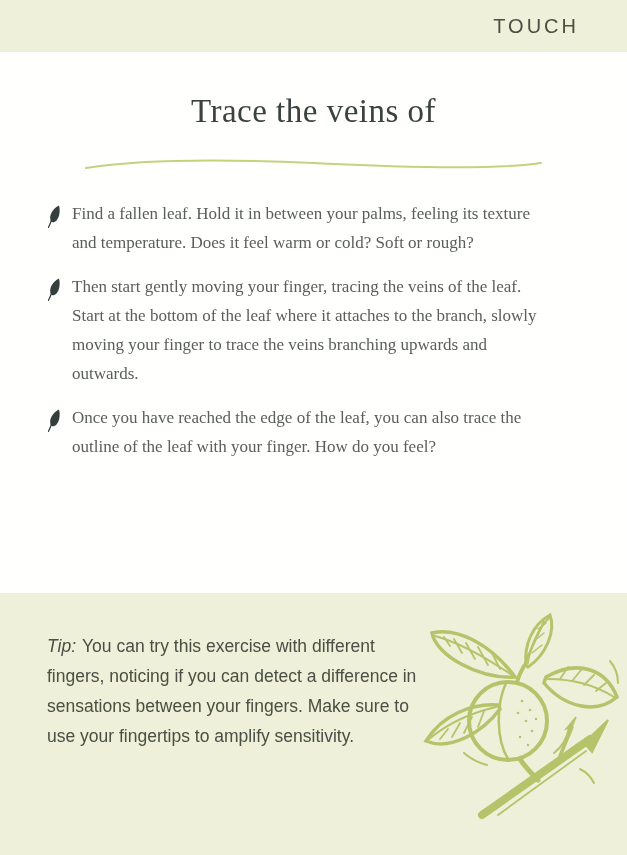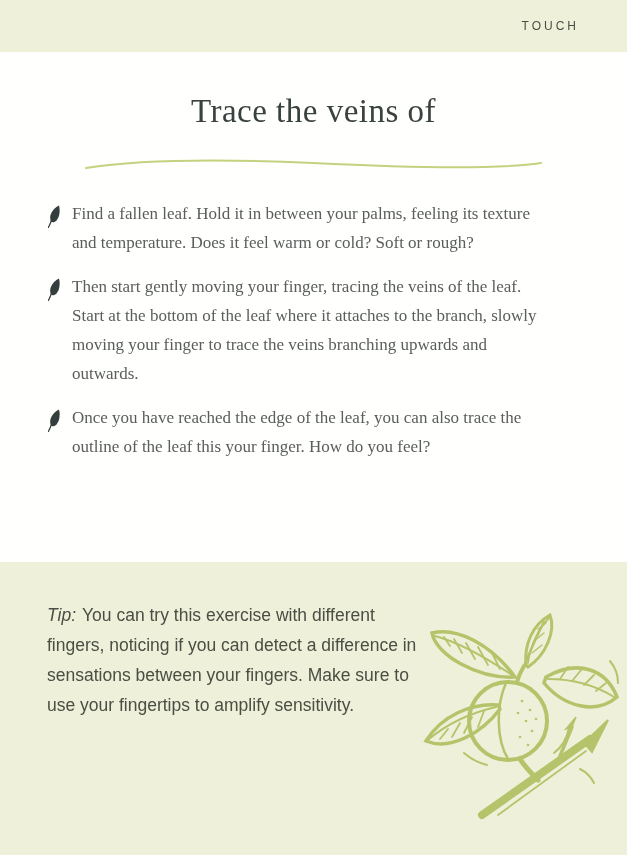--- a/index.html
+++ b/index.html
@@ -12,21 +12,21 @@
   }
   
   .top-bar{
     height:52px;
     background:#eef0d9;
     display:flex;align-items:center;justify-content:flex-end;
     padding-right:48px;box-sizing:border-box;
   }
   .category{
     font-family:"Liberation Sans", sans-serif;
-    font-size:12px;letter-spacing:3px;
+    font-size:20px;letter-spacing:3px;
     color:#4a4f43;
   }
   
   .title{
     margin-top:36px;
     text-align:center;
     font-size:33px;line-height:47px;
     font-weight:normal;letter-spacing:.5px;
     color:#3a4240;
   }
@@ -37,21 +37,21 @@
   }
   .step{
     display:flex;align-items:flex-start;
     margin-bottom:15px;
     font-size:17px;line-height:29px;
     color:#595e5c;
   }
   .leaf-bullet{flex:0 0 14px;margin:5px 10px 0 0;}
   
   .tip-band{
-    position:absolute;left:0;right:0;bottom:0;height:293px;
+    position:absolute;left:0;right:0;bottom:0;height:262px;
     background:#eef0d9;
   }
   .tip-text{
     position:absolute;left:47px;top:38px;width:378px;
     font-family:"Liberation Sans", sans-serif;
     font-size:17.5px;line-height:30px;
     color:#4a4e44;margin:0;
   }
   .tip-label{font-style:italic;margin-right:6px;}
   .illustration{
@@ -88,21 +88,21 @@
         <path d="M14,1 C5,6 1,14 3.5,21 C5,23 8.5,22.6 11,20 C15,15.5 16,7 14,1 Z" fill="#343e3c"></path>
         <path d="M4,21 C3,24.5 1.5,27 0.5,29" fill="none" stroke="#343e3c" stroke-width="1.6" stroke-linecap="round"></path>
       </svg>
       <span>Then start gently moving your finger, tracing the veins of the leaf. Start at the bottom of the leaf where it attaches to the branch, slowly moving your finger to trace the veins branching upwards and outwards.</span>
     </li>
     <li class="step">
       <svg class="leaf-bullet" width="14" height="25" viewBox="0 0 18 30">
         <path d="M14,1 C5,6 1,14 3.5,21 C5,23 8.5,22.6 11,20 C15,15.5 16,7 14,1 Z" fill="#343e3c"></path>
         <path d="M4,21 C3,24.5 1.5,27 0.5,29" fill="none" stroke="#343e3c" stroke-width="1.6" stroke-linecap="round"></path>
       </svg>
-      <span>Once you have reached the edge of the leaf, you can also trace the outline of the leaf this your finger. How do you feel?</span>
+      <span>Once you have reached the edge of the leaf, you can also trace the outline of the leaf with your finger. How do you feel?</span>
     </li>
   </ul>
 
   <section class="tip-band">
     <p class="tip-text">
       <em class="tip-label">Tip:</em><span>You can try this exercise with different fingers, noticing if you can detect a difference in sensations between your fingers. Make sure to use your fingertips to amplify sensitivity.</span>
     </p>
 
     <svg class="illustration" width="205" height="212" viewBox="0 0 205 212">
       <g fill="none" stroke="#b5c46a" stroke-linecap="round">

